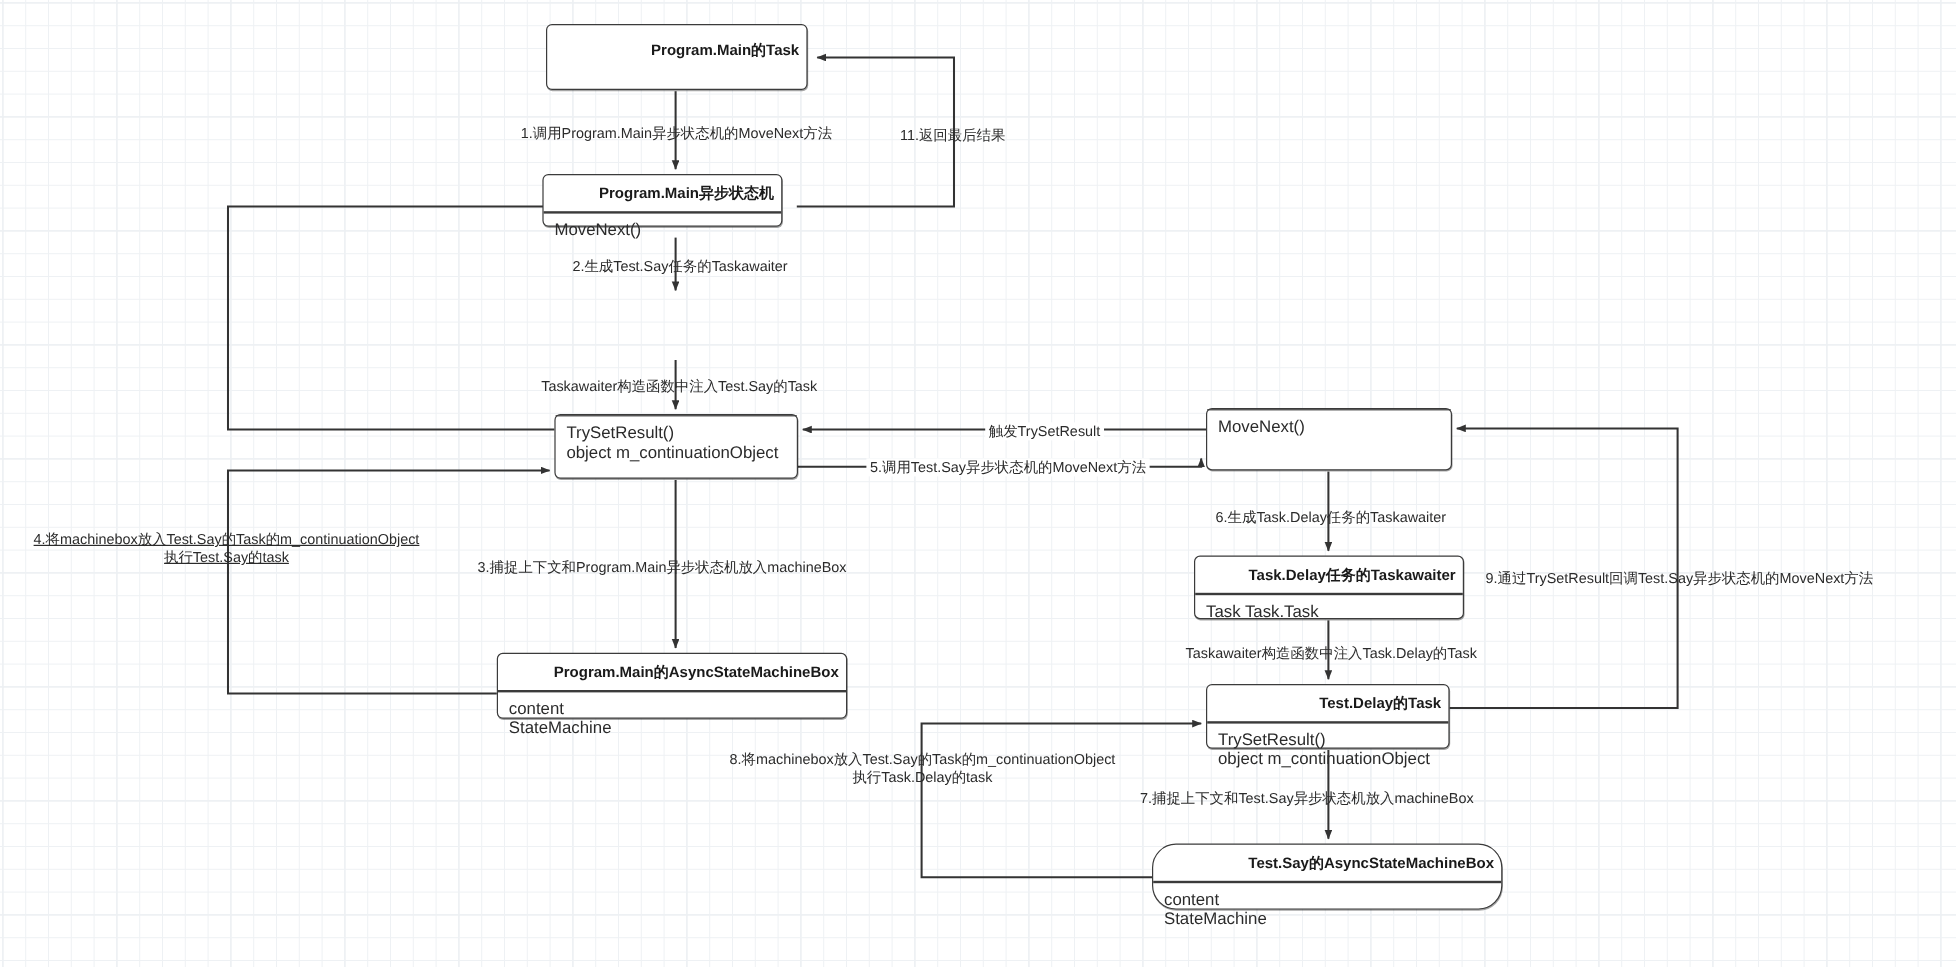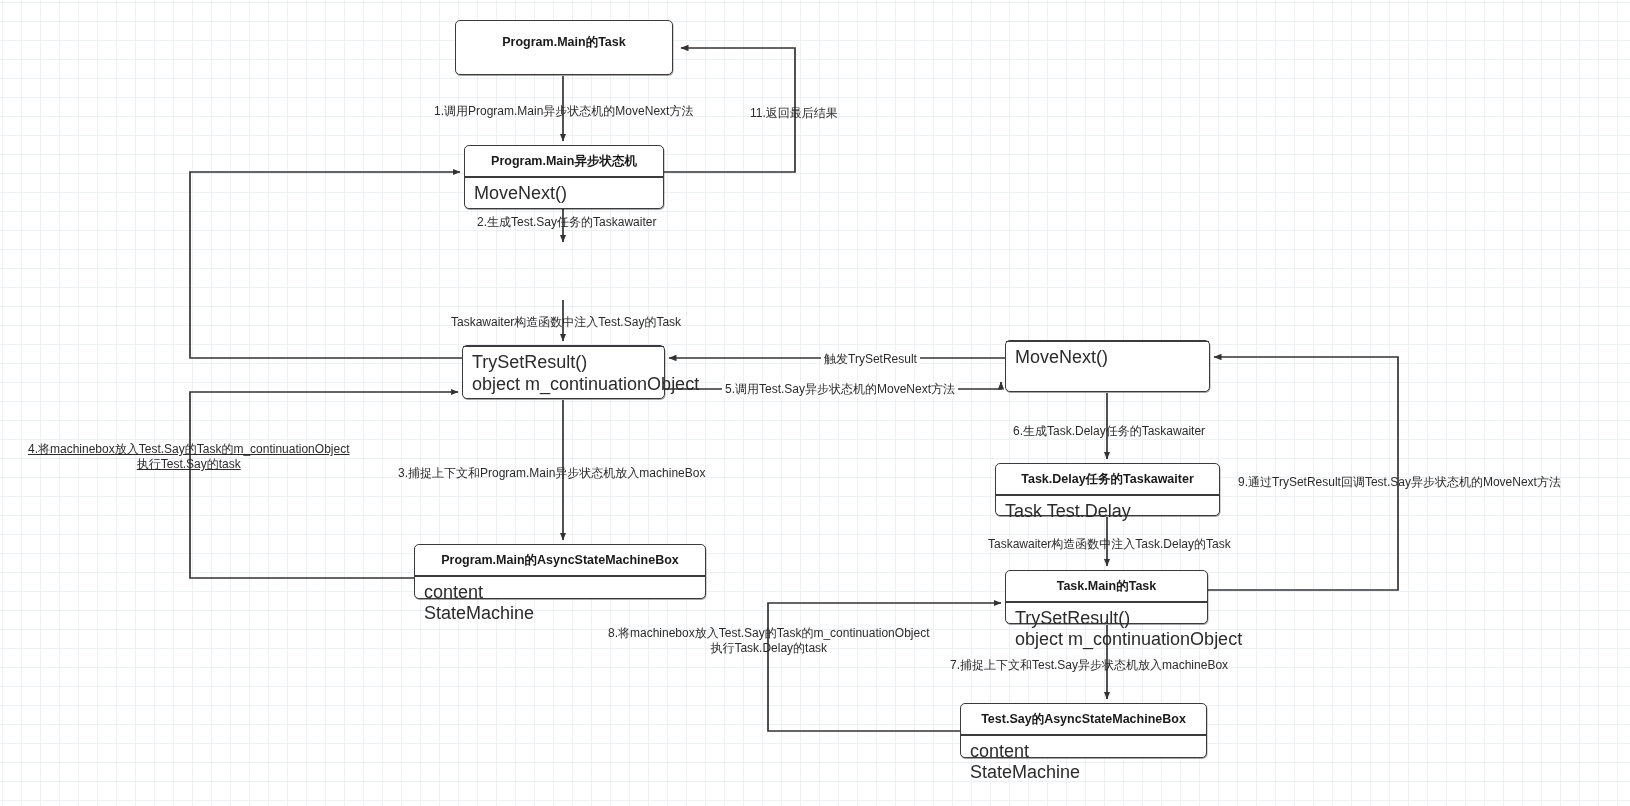--- a/index.html
+++ b/index.html
@@ -34,32 +34,32 @@
     box-sizing: border-box;
     background: #ffffff;
     border: 1.6px solid #3b3b3b;
     border-radius: 5px;
     box-shadow: 0.5px 1px 0 rgba(0,0,0,0.35);
   }
   .node .title {
     font-weight: bold;
     font-size: 12.5px;
     color: #1a1a1a;
-    text-align: center;
+    text-align: right;
     padding: 8px 6px 8px 6px;
     line-height: 1.15;
     white-space: nowrap;
   }
   .node .divider {
     height: 1.3px;
     background: #3b3b3b;
     width: 100%;
   }
   .node .body {
-    font-size: 18px;
+    font-size: 14px;
     color: #2b2b2b;
     padding: 5px 0 5px 9px;
     line-height: 1.18;
   }
   .node .body .row {
     white-space: nowrap;
   }
   .node.single .title {
     padding: 14px 6px;
   }
@@ -114,21 +114,21 @@
       <path d="M960,731 L768,731 L768,603 L1001,603"></path>
 
       <path d="M1208,590 L1398,590 L1398,357 L1214,357"></path>
     </g>
   </svg>
 
   <div class="node single" style="left:455px; top:20px; width:218px; height:55px;">
     <div class="title">Program.Main的Task</div>
   </div>
 
-  <div class="node" style="left:464px; top:145px; width:200px; height:64px;">
+  <div class="node" style="left:452px; top:145px; width:200px; height:44px;">
     <div class="title">Program.Main异步状态机</div>
     <div class="divider"></div>
     <div class="body">
       <div class="row">MoveNext()</div>
     </div>
   </div>
 
 
   <div class="node" style="left:462px; top:345px; width:203px; height:54px;">
     <div class="divider"></div>
@@ -151,34 +151,34 @@
     <div class="divider"></div>
     <div class="body">
       <div class="row">MoveNext()</div>
     </div>
   </div>
 
   <div class="node" style="left:995px; top:463px; width:225px; height:53px;">
     <div class="title">Task.Delay任务的Taskawaiter</div>
     <div class="divider"></div>
     <div class="body">
-      <div class="row">Task Test.Delay</div>
+      <div class="row">Task Task.Task</div>
     </div>
   </div>
 
   <div class="node" style="left:1005px; top:570px; width:203px; height:54px;">
-    <div class="title">Task.Main的Task</div>
+    <div class="title">Test.Delay的Task</div>
     <div class="divider"></div>
     <div class="body">
       <div class="row">TrySetResult()</div>
       <div class="row">object m_continuationObject</div>
     </div>
   </div>
 
-  <div class="node" style="left:960px; top:703px; width:247px; height:55px;">
+  <div class="node" style="left:960px; top:703px; width:292px; height:55px;border-radius:20px;">
     <div class="title">Test.Say的AsyncStateMachineBox</div>
     <div class="divider"></div>
     <div class="body">
       <div class="row">content</div>
       <div class="row">StateMachine</div>
     </div>
   </div>
 
   <div class="edge-label" style="left:434px; top:104px;">1.调用Program.Main异步状态机的MoveNext方法</div>
 

